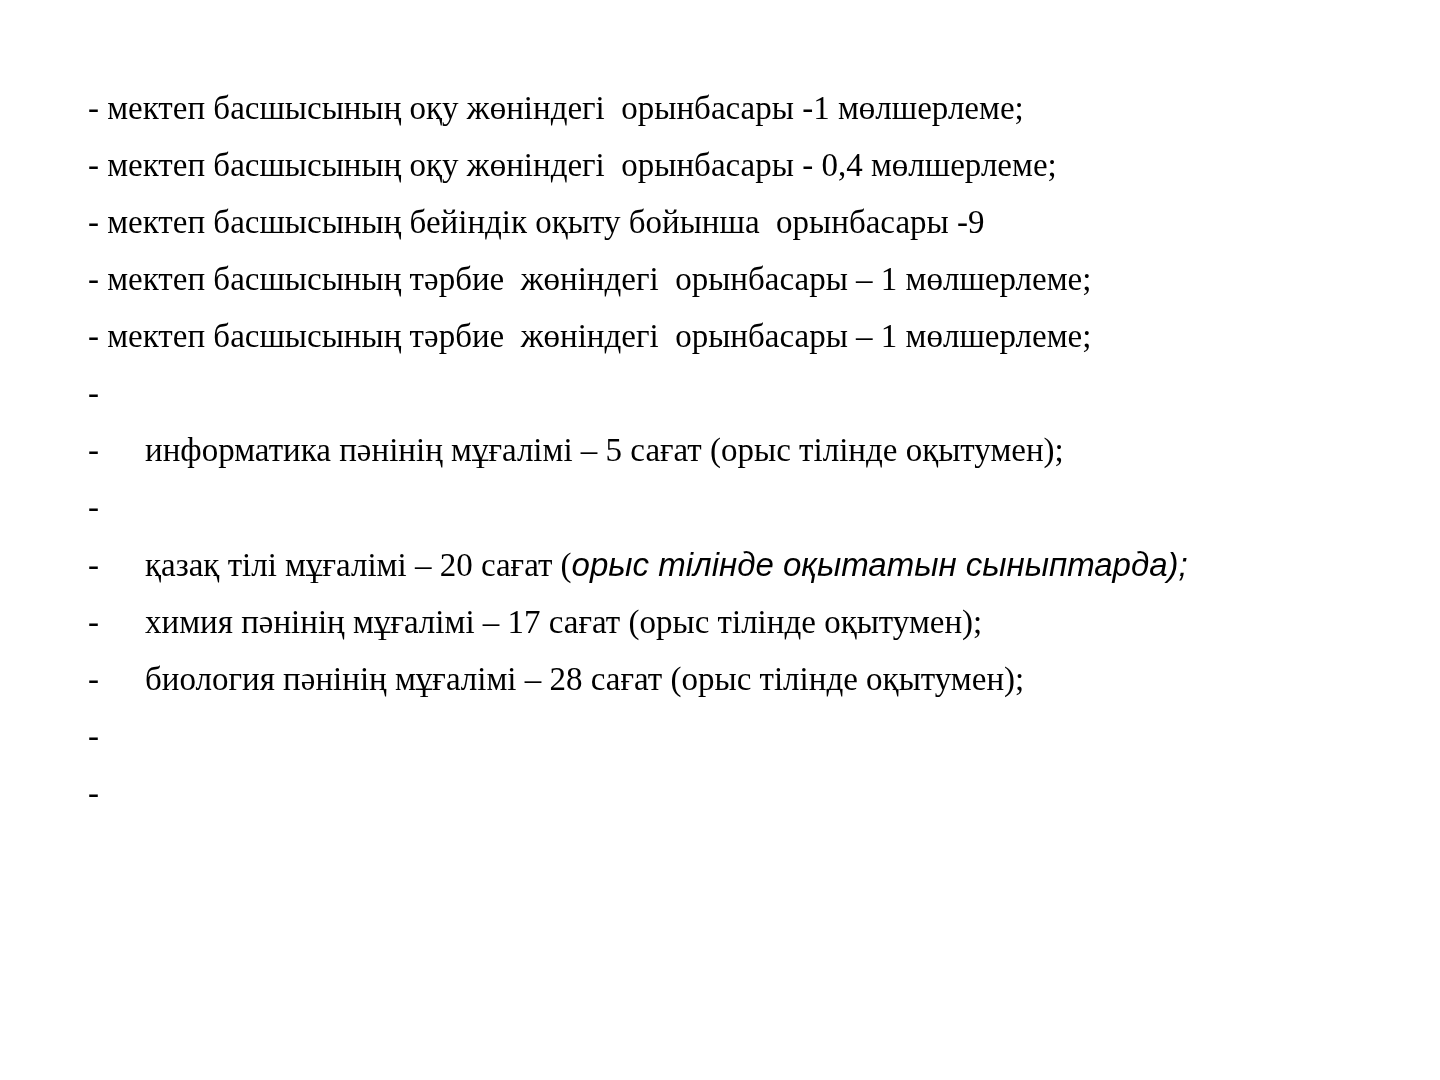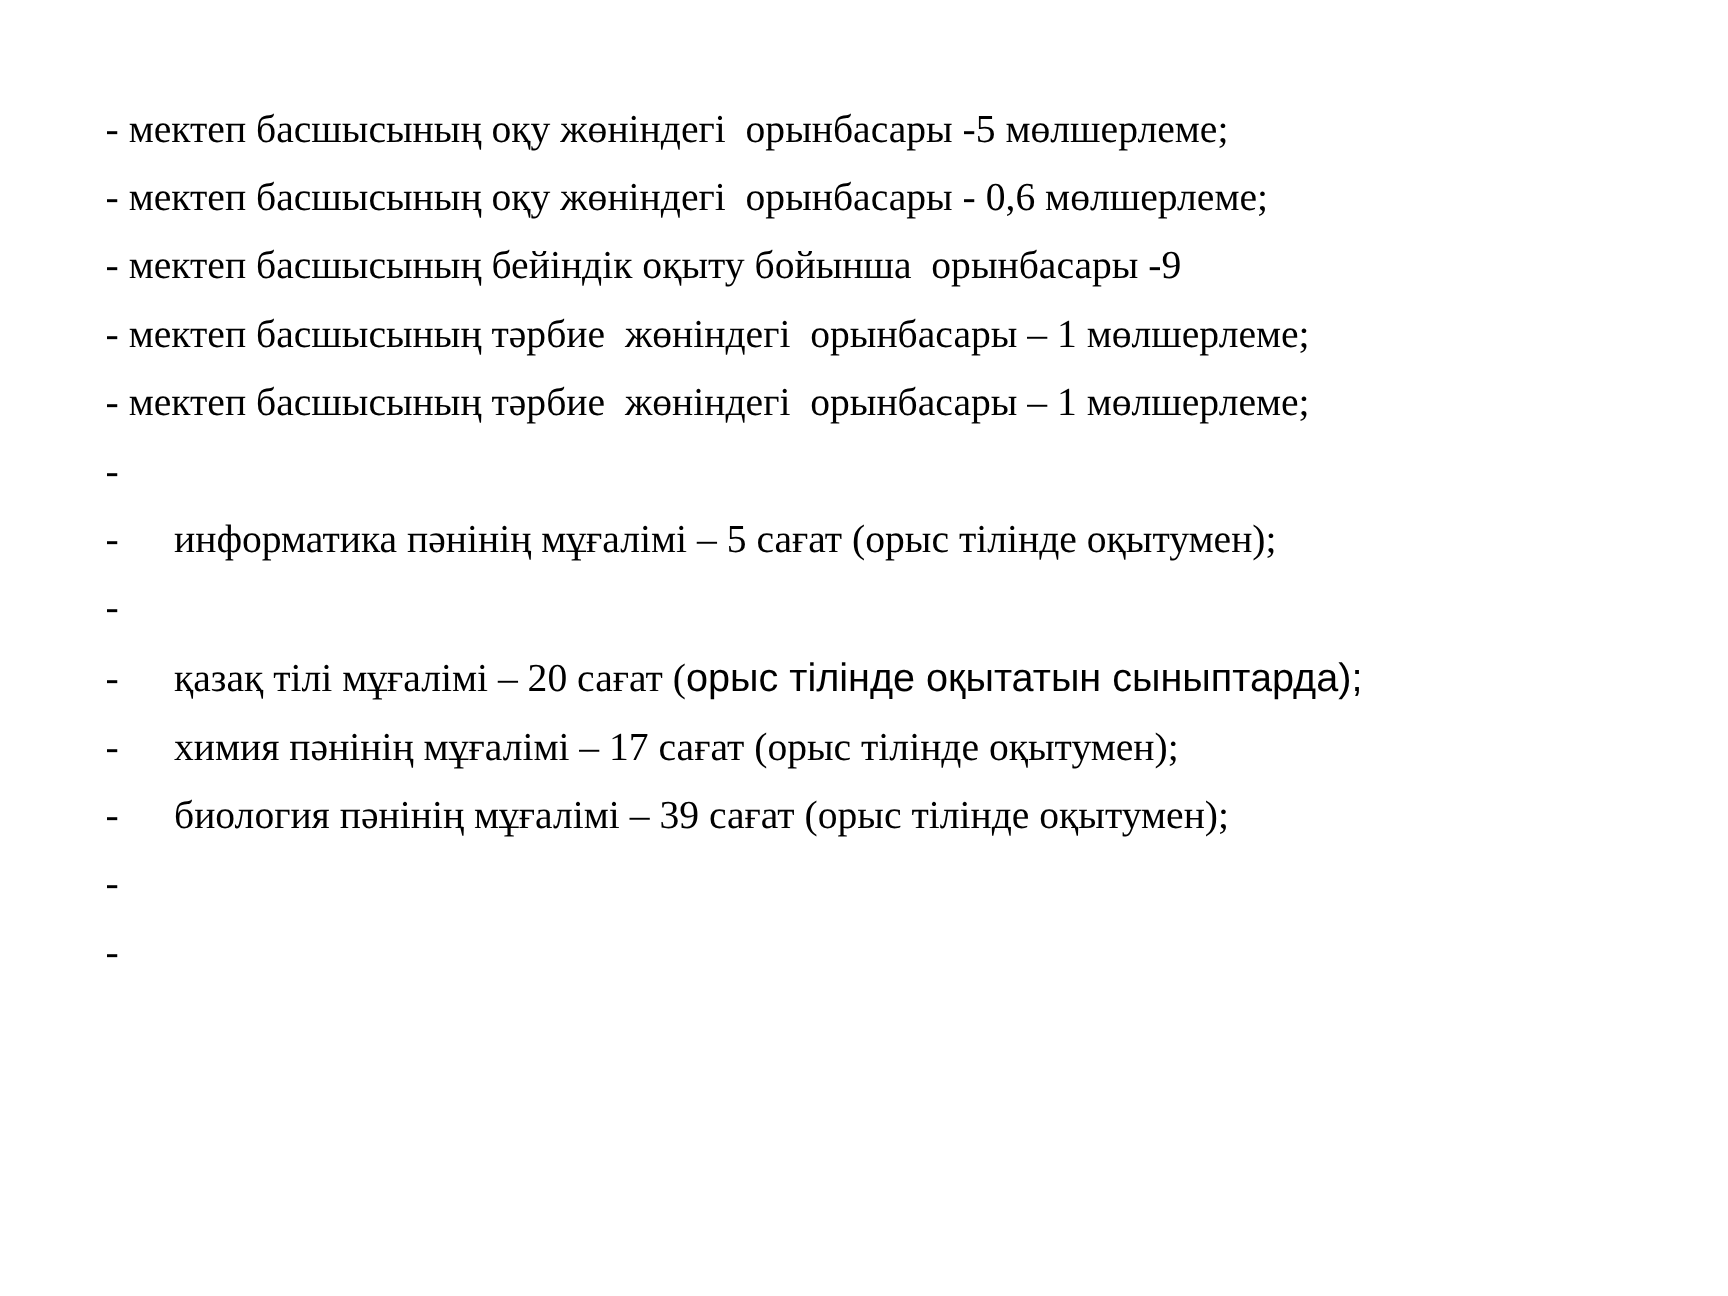--- a/index.html
+++ b/index.html
@@ -33,32 +33,33 @@
   }
   .marker {
     flex: 0 0 57px;
     width: 57px;
   }
   .serif {
     font-family: "Liberation Serif", serif;
   }
   .sans {
     font-family: "Liberation Sans", sans-serif;
+    font-style: italic;
   }
 </style>
 </head>
 <body>
 
 <div class="doc">
-    <div class="para plain"><div class="line serif">- мектеп басшысының оқу жөніндегі  орынбасары -5 мөлшерлеме;</div></div>
-    <div class="para plain"><div class="line serif">- мектеп басшысының оқу жөніндегі  орынбасары - 0,6 мөлшерлеме;</div></div>
+    <div class="para plain"><div class="line serif">- мектеп басшысының оқу жөніндегі  орынбасары -1 мөлшерлеме;</div></div>
+    <div class="para plain"><div class="line serif">- мектеп басшысының оқу жөніндегі  орынбасары - 0,4 мөлшерлеме;</div></div>
     <div class="para plain"><div class="line serif">- мектеп басшысының бейіндік оқыту бойынша  орынбасары -9</div></div>
     <div class="para plain"><div class="line serif">- мектеп басшысының тәрбие  жөніндегі  орынбасары – 1 мөлшерлеме;</div></div>
     <div class="para plain"><div class="line serif">- мектеп басшысының тәрбие  жөніндегі  орынбасары – 1 мөлшерлеме;</div></div>
     <div class="para bullet"><span class="marker serif">-</span></div>
     <div class="para bullet"><span class="marker serif">-</span><span><span class="serif">информатика пәнінің мұғалімі – 5 сағат (орыс тілінде оқытумен);</span></span></div>
     <div class="para bullet"><span class="marker serif">-</span></div>
     <div class="para bullet"><span class="marker serif">-</span><span><span class="serif">қазақ тілі мұғалімі – 20 сағат (</span><span class="sans">орыс тілінде оқытатын сыныптарда);</span></span></div>
     <div class="para bullet"><span class="marker serif">-</span><span><span class="serif">химия пәнінің мұғалімі – 17 сағат (орыс тілінде оқытумен);</span></span></div>
-    <div class="para bullet"><span class="marker serif">-</span><span><span class="serif">биология пәнінің мұғалімі – 39 сағат (орыс тілінде оқытумен);</span></span></div>
+    <div class="para bullet"><span class="marker serif">-</span><span><span class="serif">биология пәнінің мұғалімі – 28 сағат (орыс тілінде оқытумен);</span></span></div>
     <div class="para bullet"><span class="marker serif">-</span></div>
     <div class="para bullet"><span class="marker serif">-</span></div>
   </div>
 
 </body></html>

